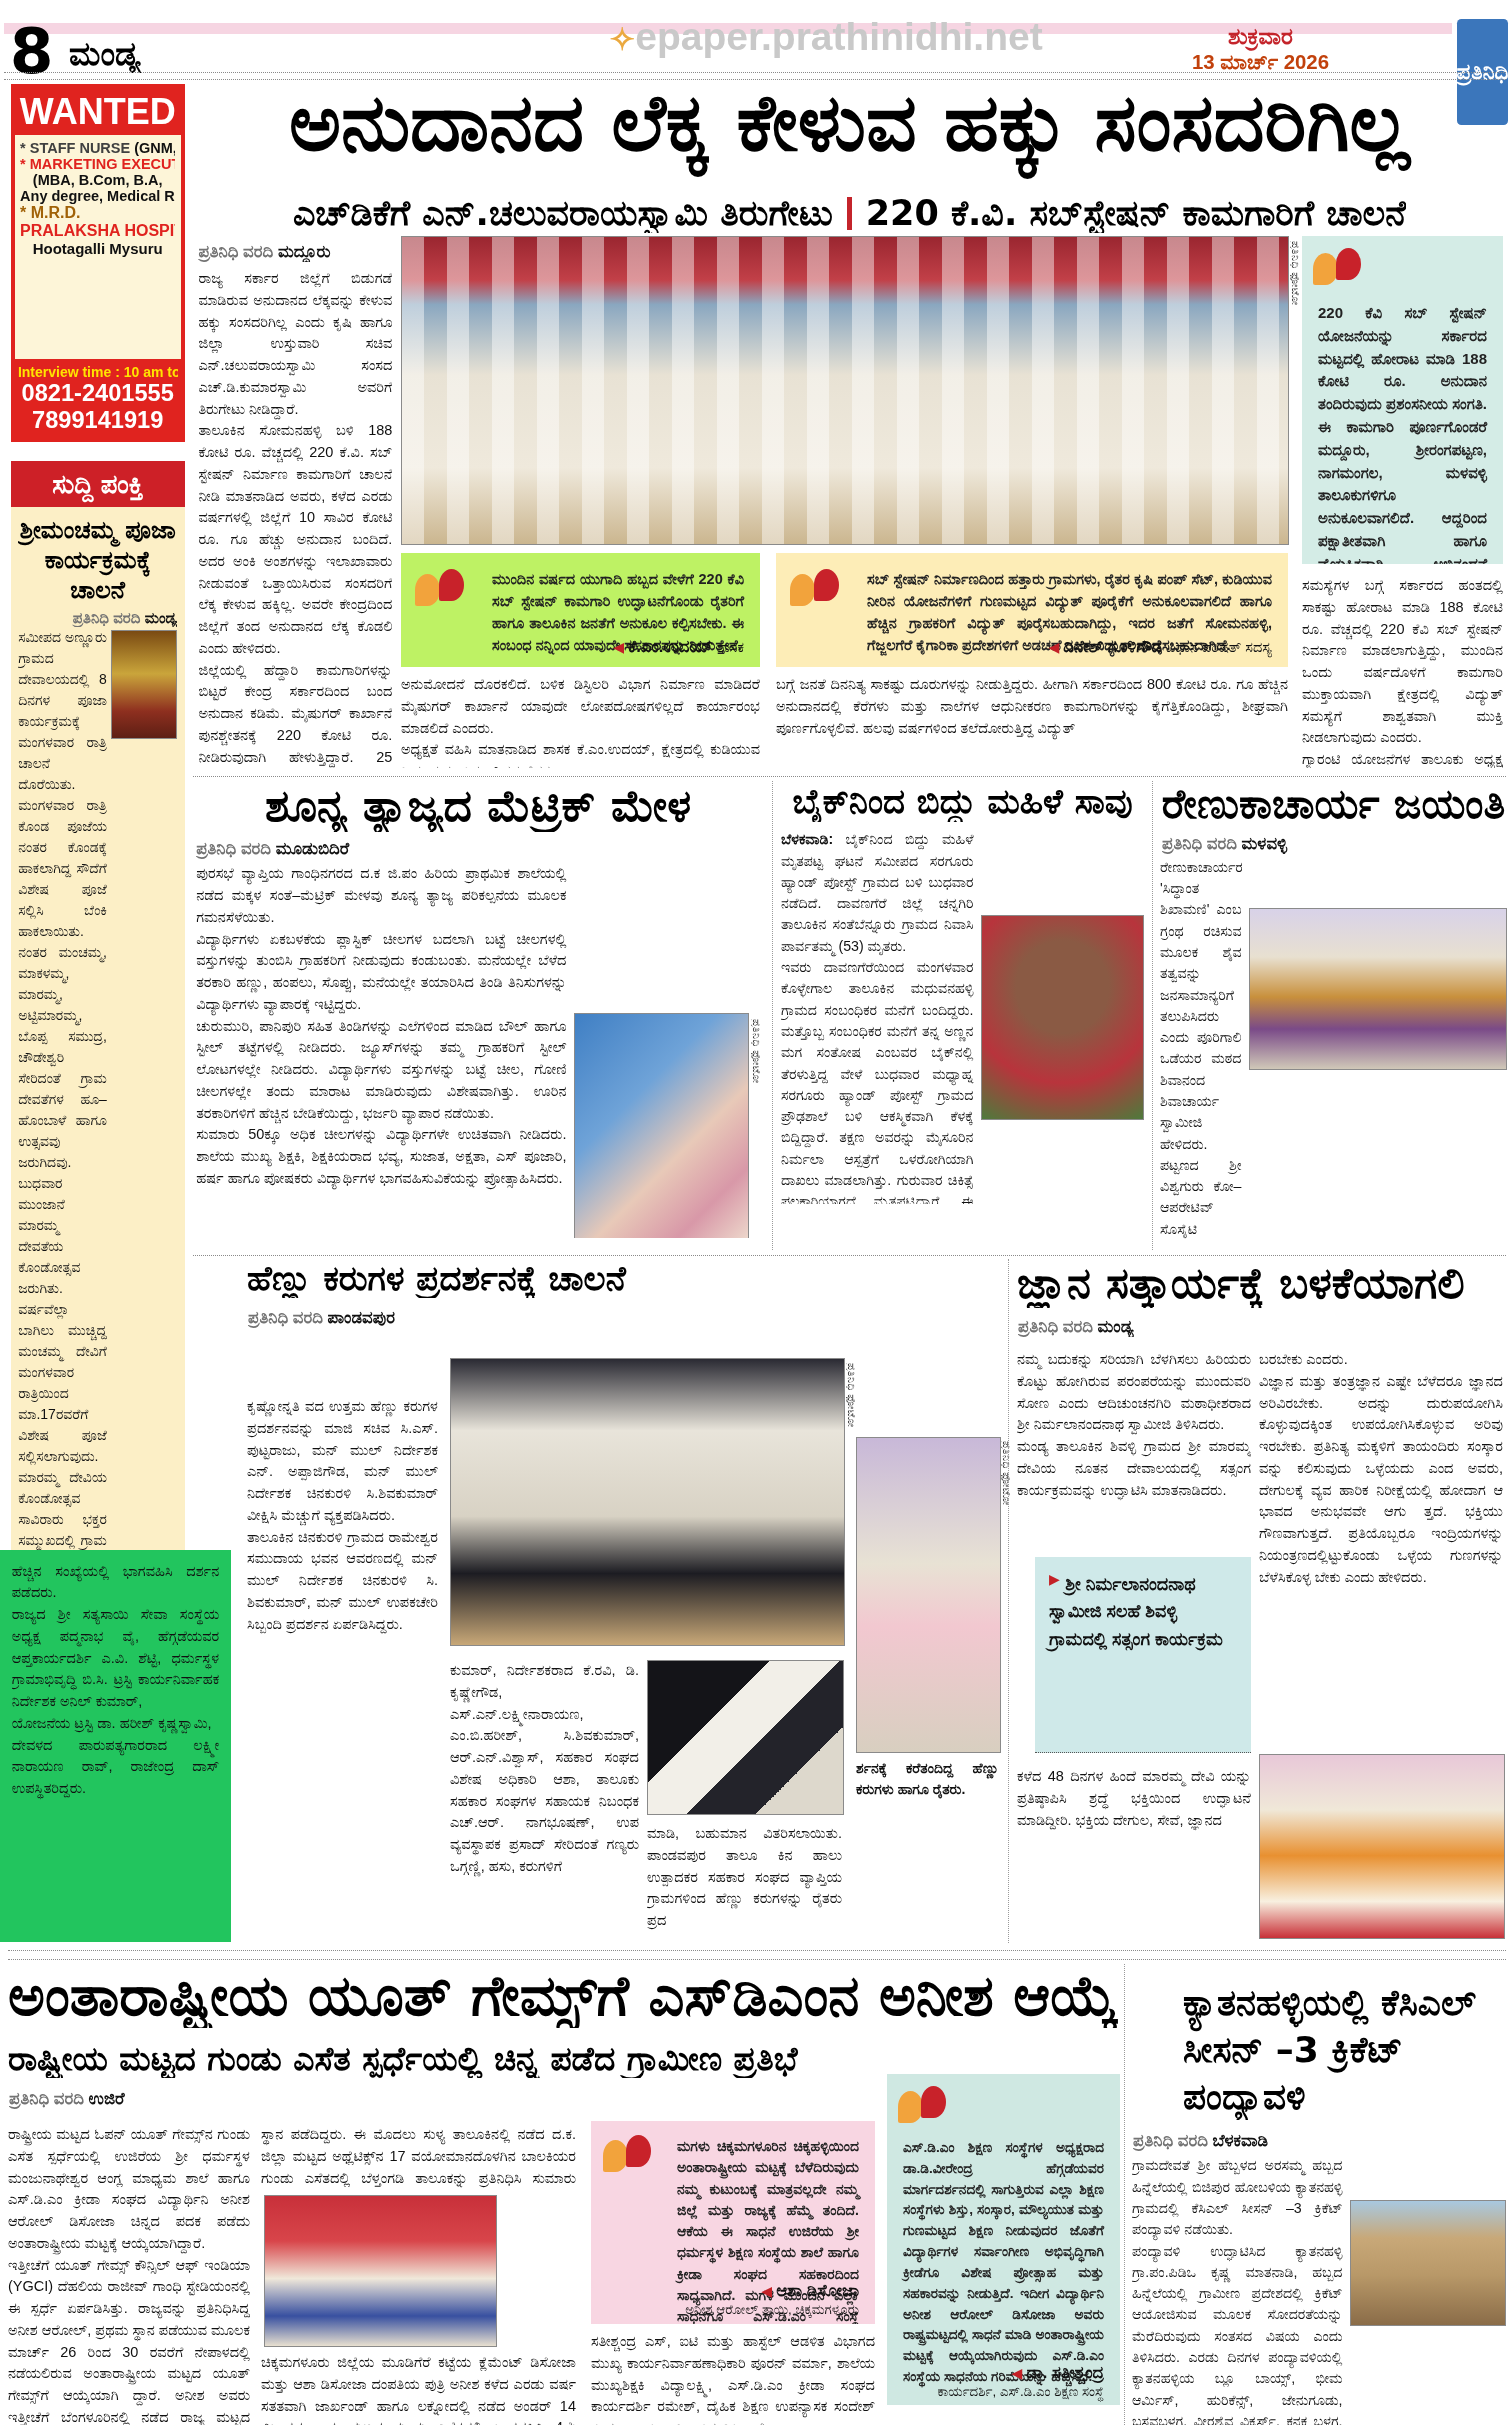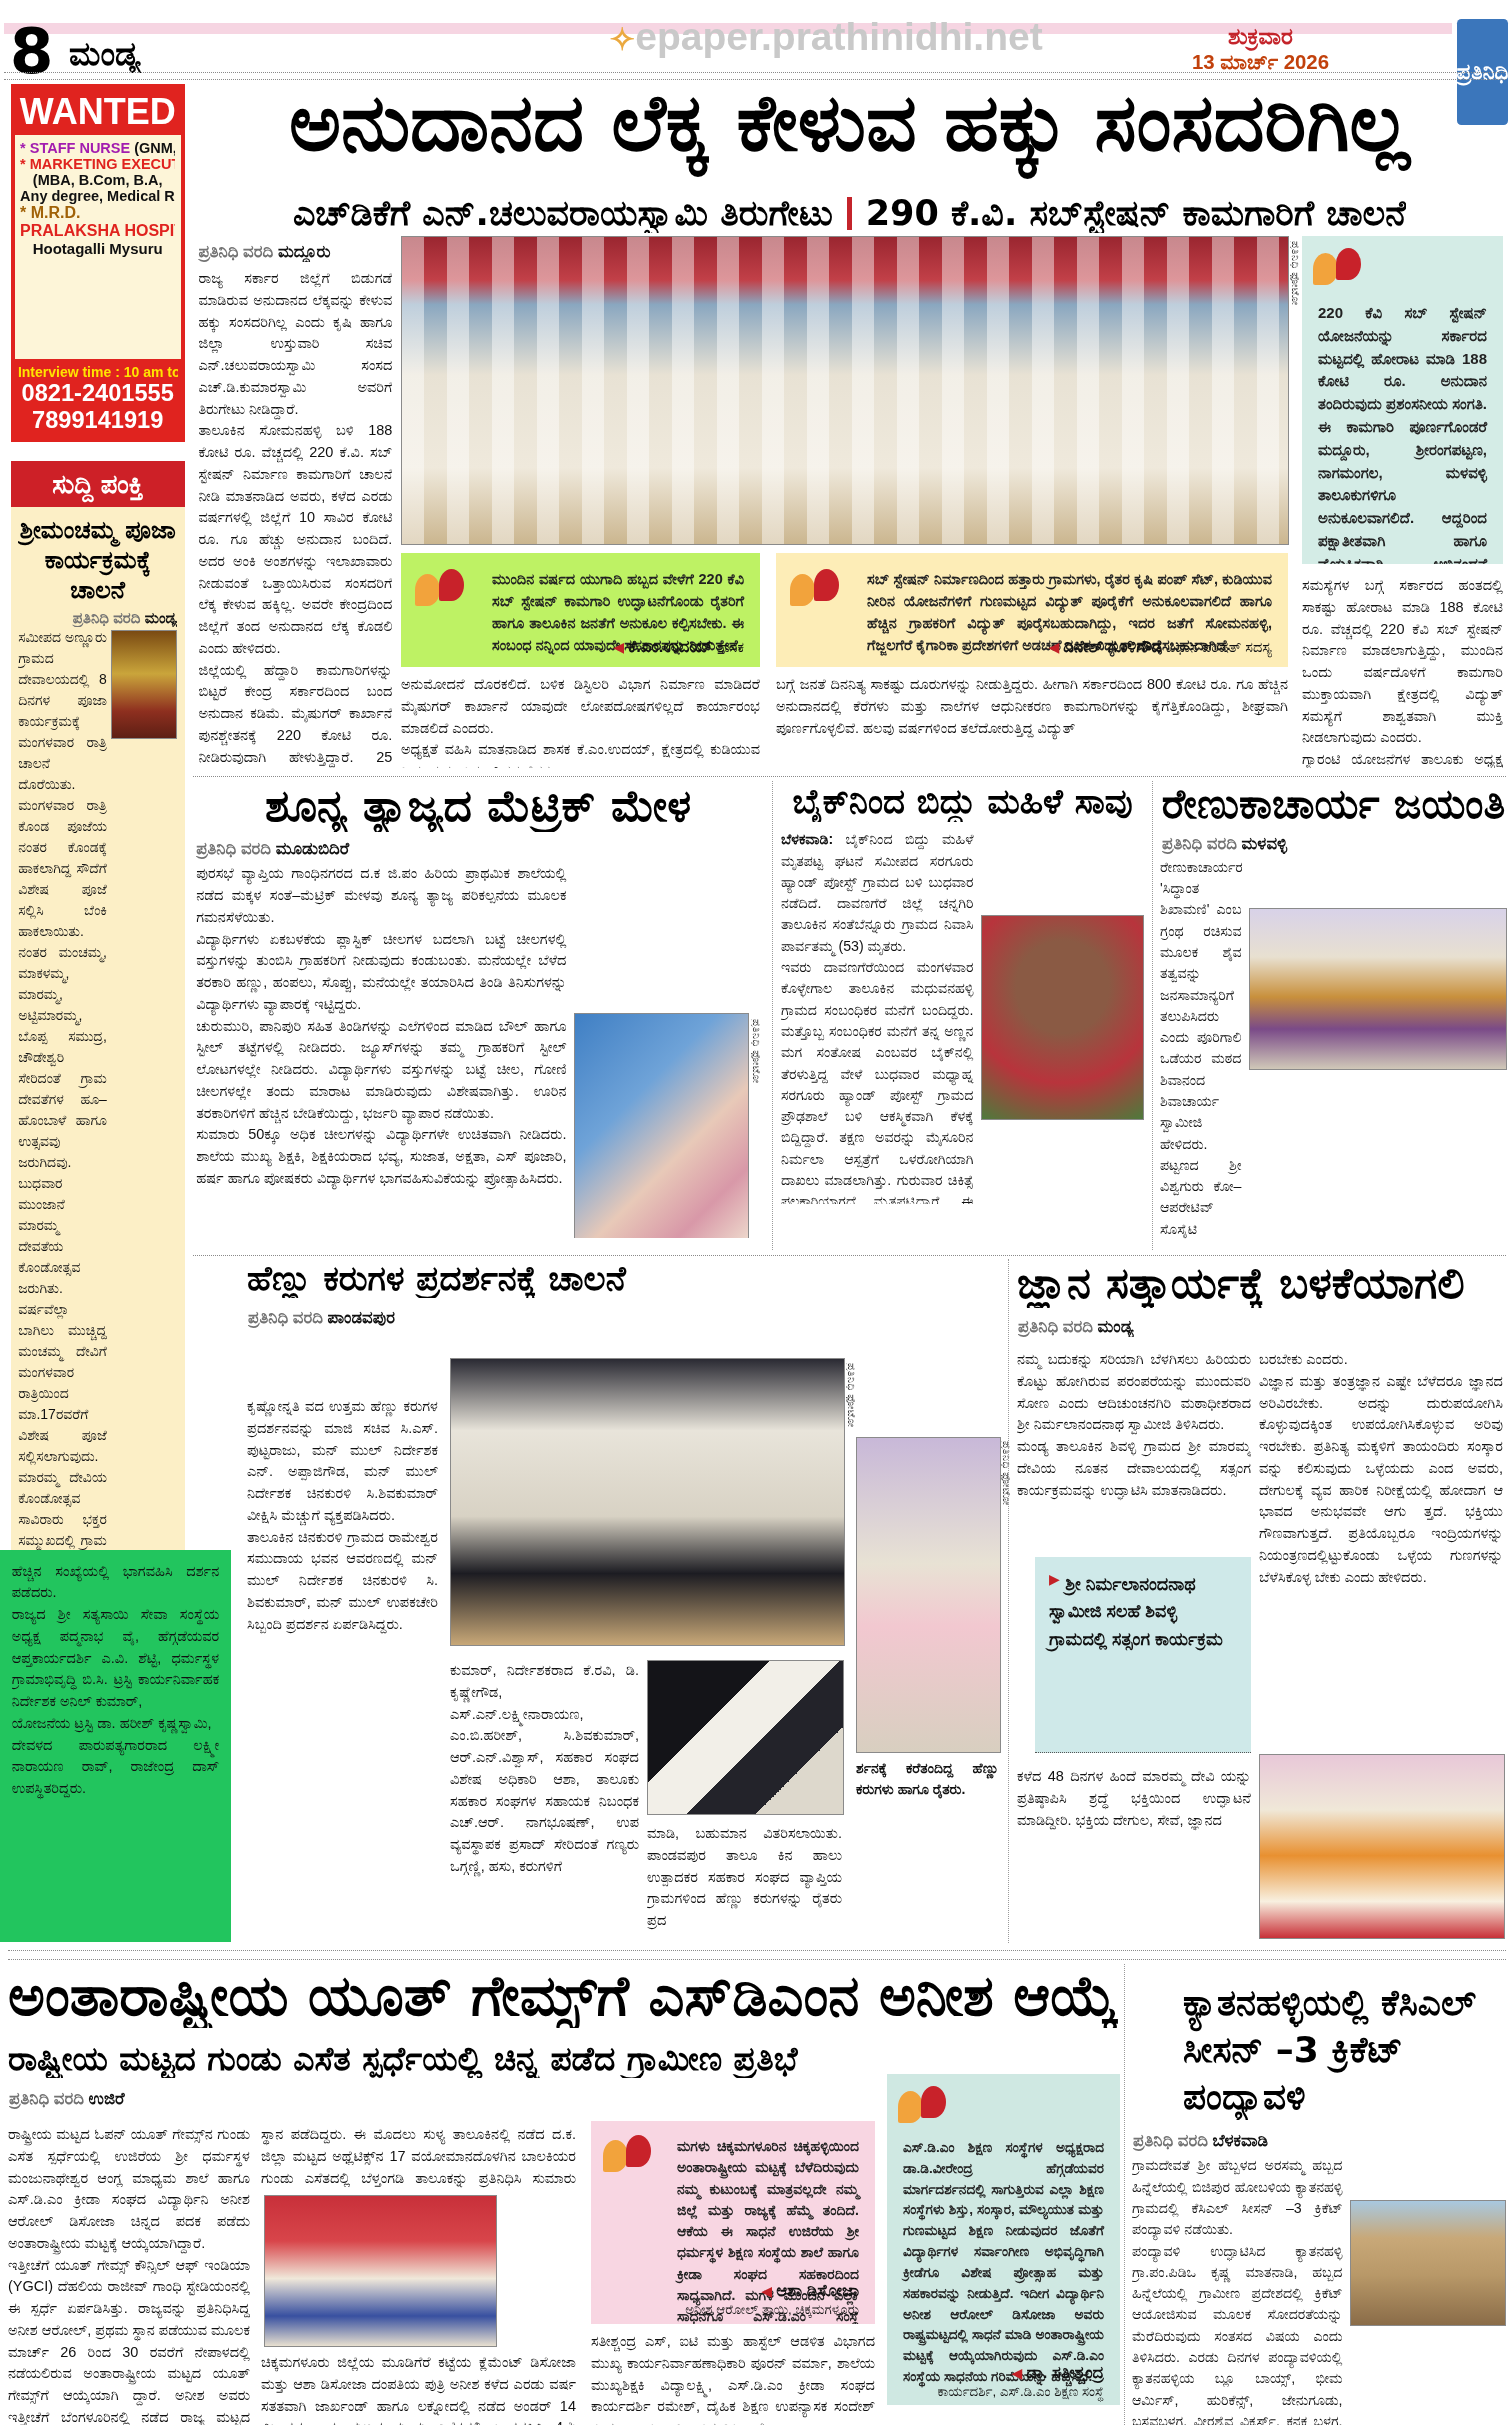--- a/index.html
+++ b/index.html
@@ -40,21 +40,21 @@
     <div class="abs" style="left:1180px;top:23.6px;width:161px;text-align:center;color:#c4242b;font-size:22.5px;font-weight:bold;">ಶುಕ್ರವಾರ</div>
     <div class="abs" style="left:1164px;top:51px;width:193px;text-align:center;color:#c2410c;font-size:20.4px;font-weight:bold;">13 ಮಾರ್ಚ್ 2026</div>
     <div class="abs" style="left:1457px;top:19.3px;width:51px;height:106px;background:#3b76bb;border-radius:4.3px;color:#fff;font-weight:900;font-size:21.5px;display:flex;align-items:center;justify-content:center;text-align:center;overflow:hidden;">ಪ್ರತಿನಿಧಿ</div>
     <div class="abs hrule" style="left:4.3px;top:72px;width:1502px;"></div>
     <div class="abs hrule" style="left:4.3px;top:79px;width:1502px;"></div>
   </div>
 
   <div class="abs" style="left:10.7px;top:84px;width:174px;height:358px;border:4.8px solid #e0231f;background:#fdf5d8;box-sizing:border-box;overflow:hidden;">
     <div style="background:#e0231f;color:#fff;font-weight:900;font-size:36px;text-align:center;height:47px;line-height:47px;overflow:hidden;">WANTED</div>
     <div style="padding:5.4px 5.4px 0 5.4px;">
-      <div class="wline" style="font-size:14.5px;"><span style="color:#a21caf;">* STAFF NURSE</span><span> (GNM, B.Sc)</span></div>
+      <div class="wline" style="font-size:14.5px;"><span style="color:#404040;">* STAFF NURSE</span><span> (GNM, B.Sc)</span></div>
       <div class="wline" style="font-size:14.5px;color:#e0231f;">* MARKETING EXECUTIVE</div>
       <div class="wline" style="font-size:14.5px;text-align:center;">(MBA, B.Com, B.A,</div>
       <div class="wline" style="font-size:14.5px;">Any degree, Medical Rep)</div>
       <div class="wline" style="font-size:16px;color:#a16207;">* M.R.D.</div>
       <div class="wline" style="font-size:16px;color:#e0231f;">PRALAKSHA HOSPITAL,</div>
       <div class="wline" style="font-size:15px;text-align:center;">Hootagalli Mysuru</div>
     </div>
     <div style="background:#e0231f;padding:4.3px 3.2px;position:absolute;bottom:0;left:0;right:0;">
       <div style="color:#ffe400;font-weight:bold;font-size:14px;text-align:center;white-space:nowrap;overflow:hidden;">Interview time : 10 am to 4 pm</div>
       <div style="color:#fff;font-weight:900;font-size:23.6px;text-align:center;">0821-2401555</div>
@@ -77,21 +77,21 @@
 ರಾಜ್ಯದ ಶ್ರೀ ಸತ್ಯಸಾಯಿ ಸೇವಾ ಸಂಸ್ಥೆಯ ಅಧ್ಯಕ್ಷ ಪದ್ಮನಾಭ ವೈ, ಹೆಗ್ಗಡೆಯವರ ಆಪ್ತಕಾರ್ಯದರ್ಶಿ ಎ.ವಿ. ಶೆಟ್ಟಿ, ಧರ್ಮಸ್ಥಳ ಗ್ರಾಮಾಭಿವೃದ್ಧಿ ಬಿ.ಸಿ. ಟ್ರಸ್ಟಿ ಕಾರ್ಯನಿರ್ವಾಹಕ ನಿರ್ದೇಶಕ ಅನಿಲ್ ಕುಮಾರ್,
 ಯೋಜನೆಯ ಟ್ರಸ್ಟಿ ಡಾ. ಹರೀಶ್ ಕೃಷ್ಣಸ್ವಾಮಿ,
 ದೇವಳದ ಪಾರುಪತ್ಯಗಾರರಾದ ಲಕ್ಷ್ಮೀ ನಾರಾಯಣ ರಾವ್, ರಾಜೇಂದ್ರ ದಾಸ್ ಉಪಸ್ಥಿತರಿದ್ದರು.</div>
   </div>
 
   <div class="abs" style="left:193px;top:75px;width:1313px;height:697px;">
     <div class="hl" style="position:absolute;left:0;top:3.2px;width:1313px;height:103px;font-size:79px;text-align:center;white-space:nowrap;">ಅನುದಾನದ ಲೆಕ್ಕ ಕೇಳುವ ಹಕ್ಕು ಸಂಸದರಿಗಿಲ್ಲ</div>
     <div class="abs" style="left:0;top:114px;width:1313px;height:48px;display:flex;align-items:center;justify-content:center;gap:14px;">
       <span class="hl" style="font-size:35px;font-weight:700;white-space:nowrap;">ಎಚ್‌ಡಿಕೆಗೆ ಎನ್.ಚಲುವರಾಯಸ್ವಾಮಿ ತಿರುಗೇಟು</span>
       <span style="display:inline-block;width:4.8px;height:33px;background:#c4242b;"></span>
-      <span class="hl" style="font-size:35px;font-weight:700;white-space:nowrap;">290 ಕೆ.ವಿ. ಸಬ್‌ಸ್ಟೇಷನ್ ಕಾಮಗಾರಿಗೆ ಚಾಲನೆ</span>
+      <span class="hl" style="font-size:35px;font-weight:700;white-space:nowrap;">220 ಕೆ.ವಿ. ಸಬ್‌ಸ್ಟೇಷನ್ ಕಾಮಗಾರಿಗೆ ಚಾಲನೆ</span>
     </div>
     <div class="byline abs" style="left:5.4px;top:167px;"><span class="red">ಪ್ರತಿನಿಧಿ ವರದಿ</span> <span>ಮದ್ದೂರು</span></div>
     <div class="txt abs" style="left:5.4px;top:193px;width:194px;height:500px;">ರಾಜ್ಯ ಸರ್ಕಾರ ಜಿಲ್ಲೆಗೆ ಬಿಡುಗಡೆ ಮಾಡಿರುವ ಅನುದಾನದ ಲೆಕ್ಕವನ್ನು ಕೇಳುವ ಹಕ್ಕು ಸಂಸದರಿಗಿಲ್ಲ ಎಂದು ಕೃಷಿ ಹಾಗೂ ಜಿಲ್ಲಾ ಉಸ್ತುವಾರಿ ಸಚಿವ ಎನ್.ಚಲುವರಾಯಸ್ವಾಮಿ ಸಂಸದ ಎಚ್.ಡಿ.ಕುಮಾರಸ್ವಾಮಿ ಅವರಿಗೆ ತಿರುಗೇಟು ನೀಡಿದ್ದಾರೆ.
 ತಾಲೂಕಿನ ಸೋಮನಹಳ್ಳಿ ಬಳಿ 188 ಕೋಟಿ ರೂ. ವೆಚ್ಚದಲ್ಲಿ 220 ಕೆ.ವಿ. ಸಬ್ ಸ್ಟೇಷನ್ ನಿರ್ಮಾಣ ಕಾಮಗಾರಿಗೆ ಚಾಲನೆ ನೀಡಿ ಮಾತನಾಡಿದ ಅವರು, ಕಳೆದ ಎರಡು ವರ್ಷಗಳಲ್ಲಿ ಜಿಲ್ಲೆಗೆ 10 ಸಾವಿರ ಕೋಟಿ ರೂ. ಗೂ ಹೆಚ್ಚು ಅನುದಾನ ಬಂದಿದೆ. ಅದರ ಅಂಕಿ ಅಂಶಗಳನ್ನು ಇಲಾಖಾವಾರು ನೀಡುವಂತೆ ಒತ್ತಾಯಿಸಿರುವ ಸಂಸದರಿಗೆ ಲೆಕ್ಕ ಕೇಳುವ ಹಕ್ಕಿಲ್ಲ. ಅವರೇ ಕೇಂದ್ರದಿಂದ ಜಿಲ್ಲೆಗೆ ತಂದ ಅನುದಾನದ ಲೆಕ್ಕ ಕೊಡಲಿ ಎಂದು ಹೇಳಿದರು.
 ಜಿಲ್ಲೆಯಲ್ಲಿ ಹೆದ್ದಾರಿ ಕಾಮಗಾರಿಗಳನ್ನು ಬಿಟ್ಟರೆ ಕೇಂದ್ರ ಸರ್ಕಾರದಿಂದ ಬಂದ ಅನುದಾನ ಕಡಿಮೆ. ಮೈಷುಗರ್ ಕಾರ್ಖಾನೆ ಪುನಶ್ಚೇತನಕ್ಕೆ 220 ಕೋಟಿ ರೂ. ನೀಡಿರುವುದಾಗಿ ಹೇಳುತ್ತಿದ್ದಾರೆ. 25 ವರ್ಷಗಳ ಹೋರಾಟದ ಫಲವಾಗಿ 220 ಕೆವಿ ಸಬ್ ಸ್ಟೇಷನ್ ಯೋಜನೆ ಮಂಜೂರಾಗಿದ್ದು, ಶಾಸಕರ 3 ವರ್ಷಗಳ ನಿರಂತರ ಪ್ರಯತ್ನದಿಂದ ಇದು ಸಾಧ್ಯವಾಗಿದೆ ಎಂದರು.
 ನಮ್ಮ ಸರ್ಕಾರ ಅಧಿಕಾರಕ್ಕೆ ಬಂದ ನಂತರ ಏಳು ವಾರ್ಷಿಕ ಯೋಜನೆಗಳಡಿ ಕ್ಷೇತ್ರದ ಕೆರೆ, ನಾಲೆಗಳ ಅಭಿವೃದ್ಧಿಗೆ 65 ಕೋಟಿ ರೂ. ವೆಚ್ಚದಲ್ಲಿ ಕಾಮಗಾರಿ ನಡೆಯುತ್ತಿದ್ದು, ನವೀಕರಣಕ್ಕೆ ಸದನ ಸಮಿತಿಯಲ್ಲಿ</div>
 
     <div class="ph abs" style="left:208px;top:161px;width:886px;height:307px;background:repeating-linear-gradient(90deg,rgba(255,255,255,.45) 0 22.5px,rgba(255,255,255,0) 22.5px 45px),linear-gradient(180deg,#9a2630 0%,#c24048 14%,#8aa7c0 22%,#e8e2d4 45%,#efe9dc 75%,#cbb68f 100%);"></div>
     <div class="vcred abs" style="left:1097px;top:166px;height:161px;">ಪ್ರತಿನಿಧಿ ಫೋಟೋ</div>
 

